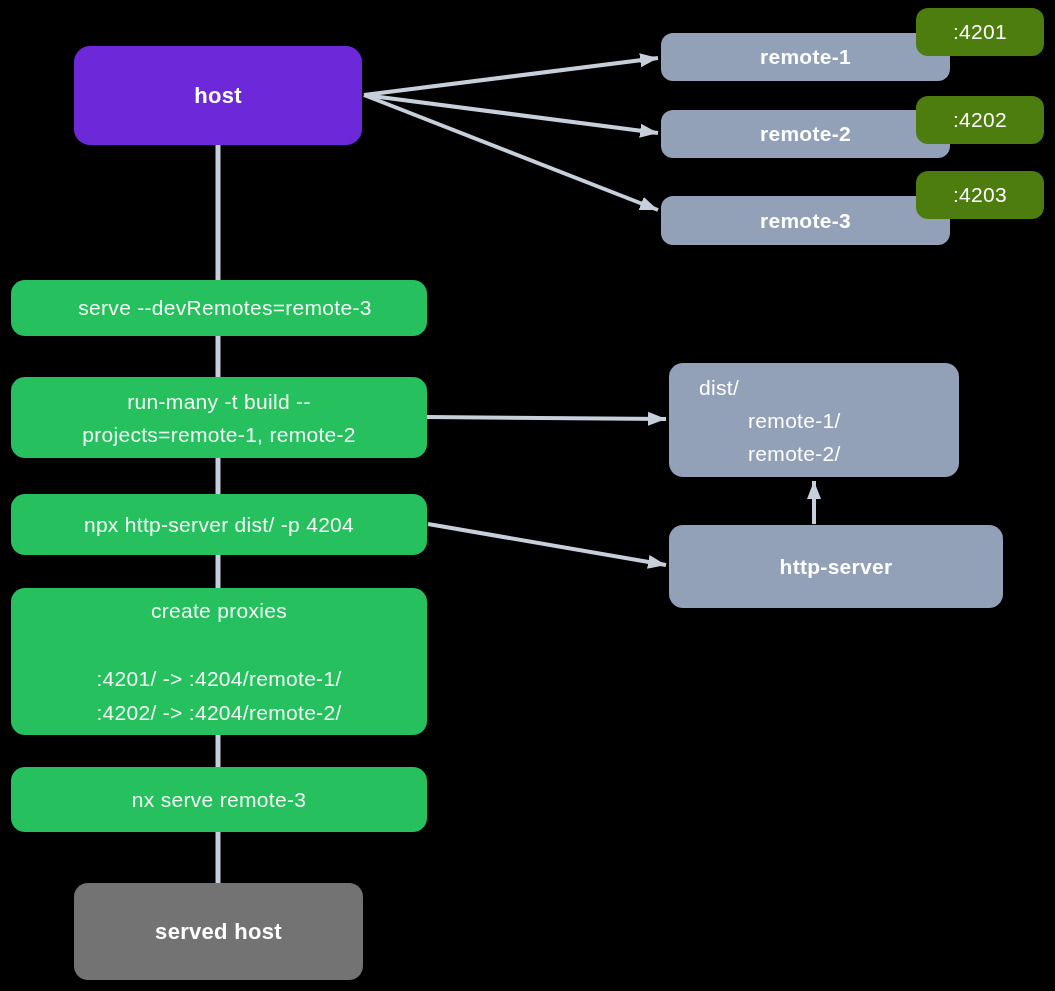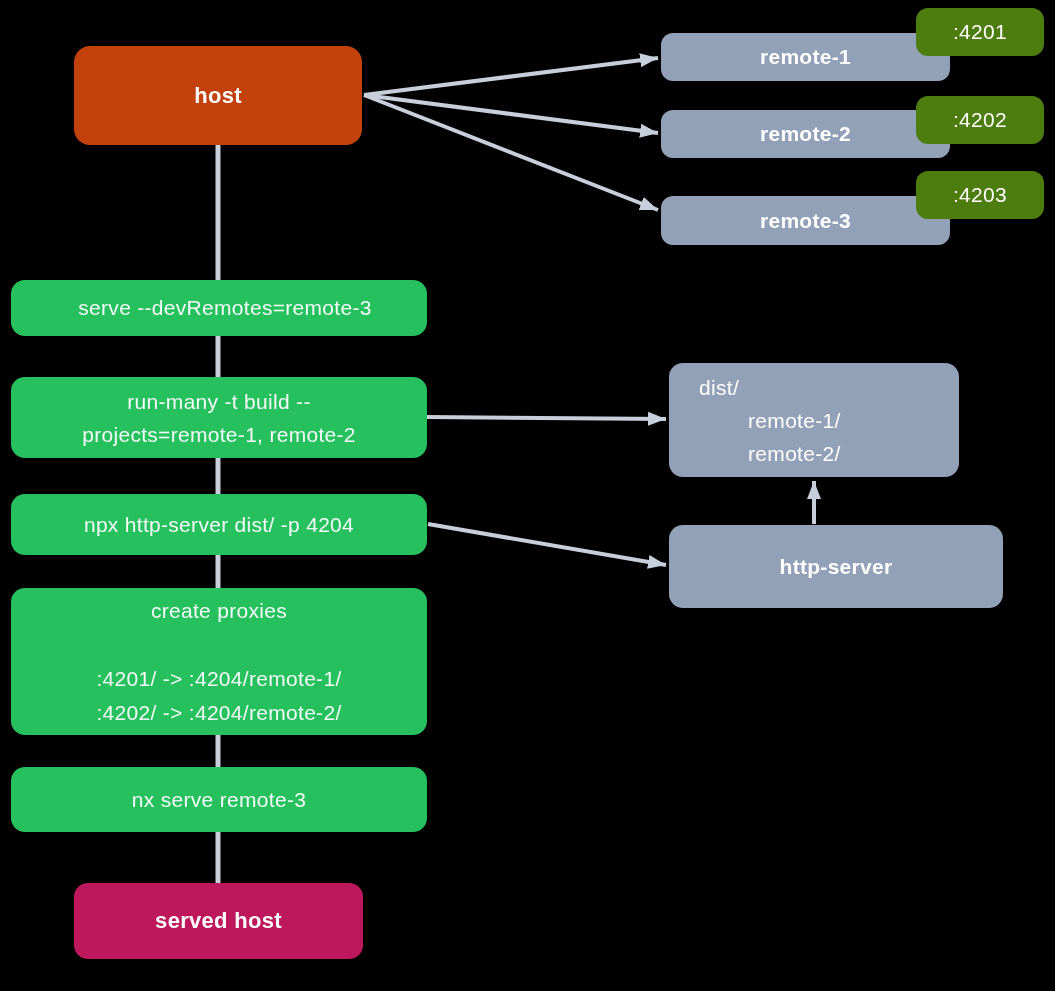--- a/index.html
+++ b/index.html
@@ -27,21 +27,21 @@
     align-items: center;
     justify-content: center;
     color: #ffffff;
     text-align: center;
     letter-spacing: 0.3px;
     z-index: 1;
     box-sizing: border-box;
   }
   .node-host {
     left: 74px; top: 46px; width: 288px; height: 99px;
-    background: #c2410c;
+    background: #6d28d9;
     border-radius: 16px;
     font-size: 22px;
     font-weight: bold;
   }
   .node-remote {
     left: 661px; width: 289px; height: 48px;
     background: #92a0b8;
     border-radius: 12px;
     font-size: 21px;
     font-weight: bold;
@@ -72,22 +72,22 @@
     border-radius: 14px;
     font-size: 21px;
     color: #f2fbf5;
   }
   .node-step-serve   { top: 280px; height: 56px; padding-left: 12px; }
   .node-step-build   { top: 377px; height: 81px; white-space: pre-line; line-height: 33px; }
   .node-step-http    { top: 494px; height: 61px; }
   .node-step-proxies { top: 588px; height: 147px; white-space: pre-line; line-height: 34px; }
   .node-step-nxserve { top: 767px; height: 65px; }
   .node-served-host {
-    left: 74px; top: 883px; width: 289px; height: 76px;
-    background: #be185d;
+    left: 74px; top: 883px; width: 289px; height: 97px;
+    background: #737373;
     border-radius: 14px;
     font-size: 22px;
     font-weight: bold;
   }
   .node-dist {
     left: 669px; top: 363px; width: 290px; height: 114px;
     background: #92a0b8;
     border-radius: 14px;
     font-size: 21px;
     justify-content: flex-start;

